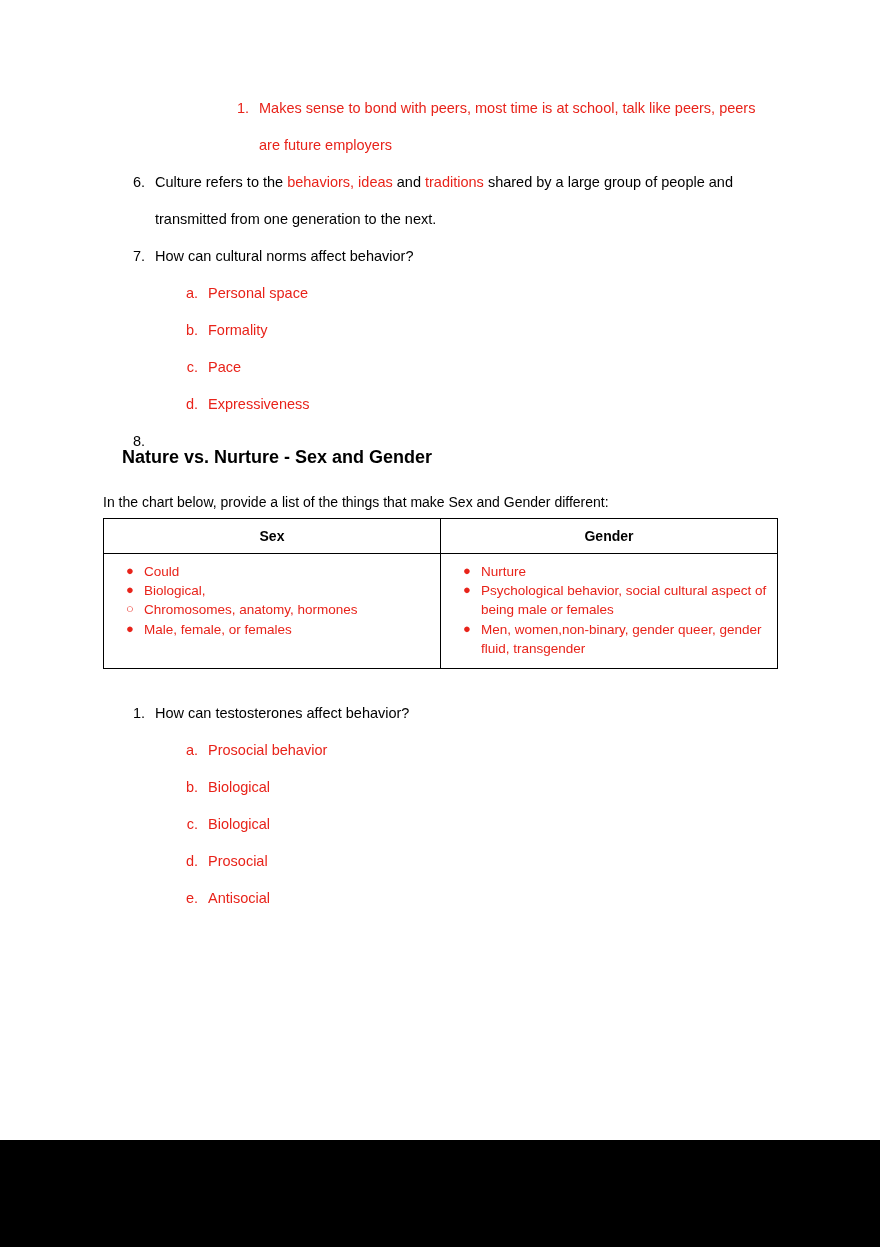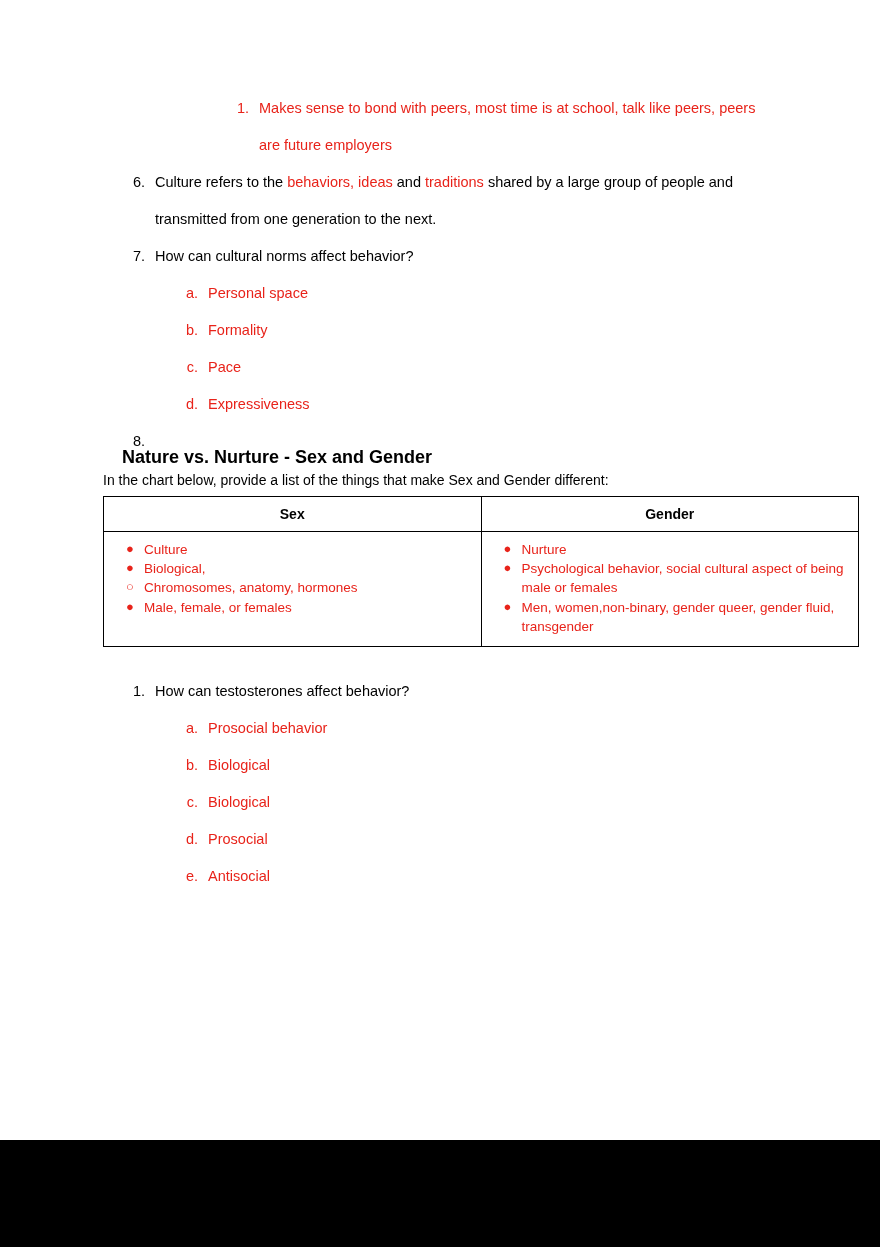--- a/index.html
+++ b/index.html
@@ -86,26 +86,27 @@
     color: #000000;
     margin-top: 21px;
     line-height: 1.45;
     padding-left: 19px;
   }
   .section-intro {
     font-size: 14px;
     color: #000000;
     line-height: 1.45;
     margin-bottom: 6px;
+    margin-top: 22px;
   }
 
   
   table.nn {
     border-collapse: collapse;
-    width: 756px;
+    width: 675px;
     table-layout: fixed;
     margin-top: 2px;
   }
   table.nn td, table.nn th {
     border: 1px solid #000000;
     vertical-align: top;
     padding: 0;
   }
   table.nn th {
     text-align: center;
@@ -189,21 +190,21 @@
         <tr>
           <th>Sex</th>
           <th>Gender</th>
         </tr>
       </thead>
       <tbody>
         <tr>
           <td>
               <div class="cellpad" id="cell-0">
                 <ul class="bul">
-                  <li><span class="dot">●</span><span>Culture</span></li>
+                  <li><span class="dot">●</span><span>Could</span></li>
                   <li><span class="dot">●</span><span>Biological,</span></li>
                 </ul>
                 <ul class="sub">
                   <li><span class="dot">○</span><span>Chromosomes, anatomy, hormones</span></li>
                 </ul>
                 <ul class="bul">
                   <li><span class="dot">●</span><span>Male, female, or females</span></li>
                 </ul>
               </div>
             </td>

